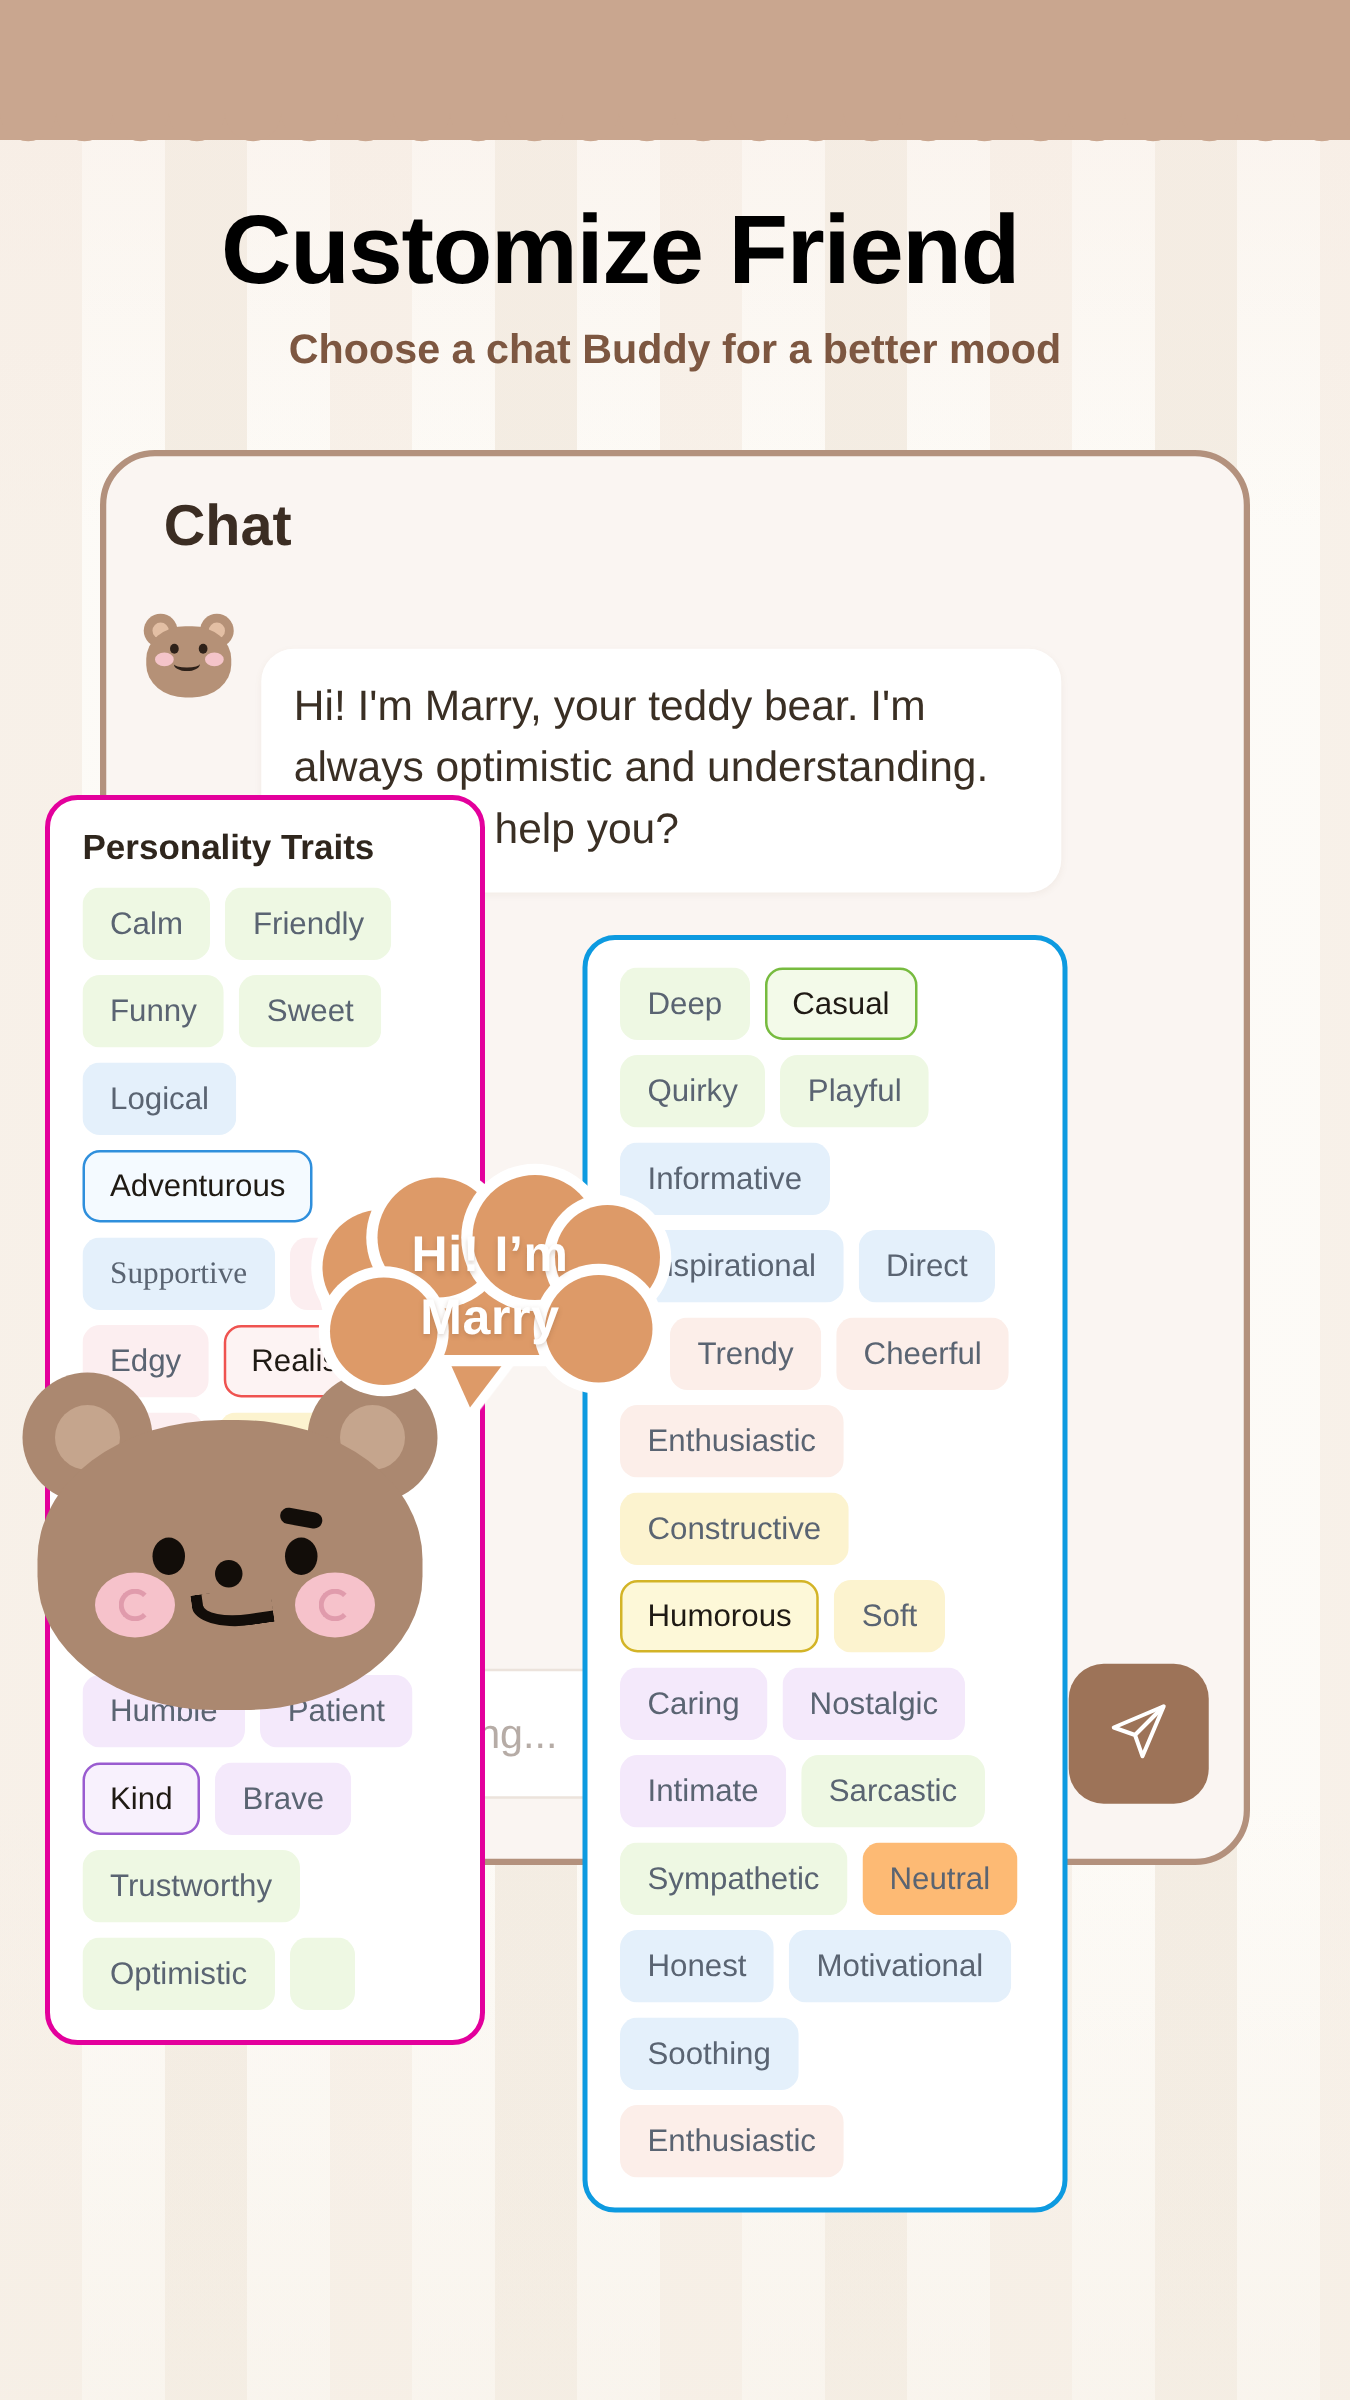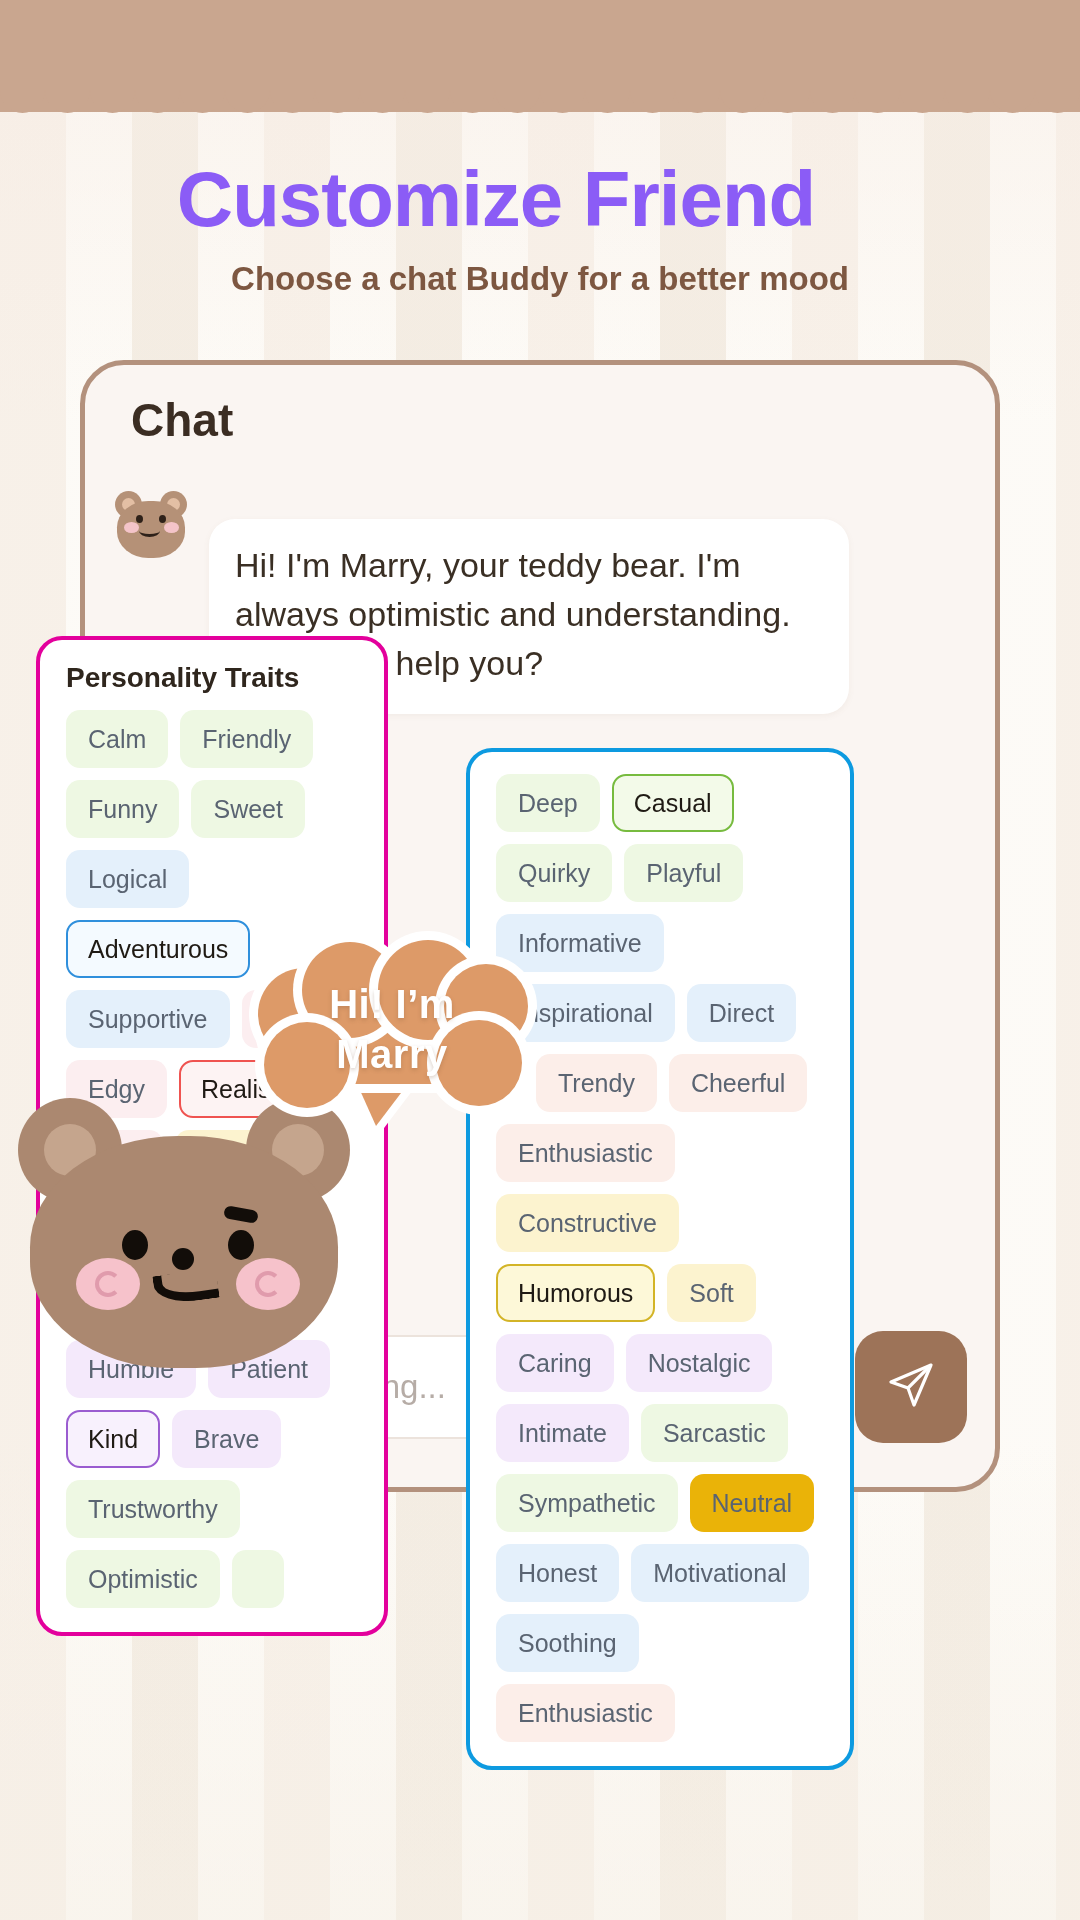--- a/index.html
+++ b/index.html
@@ -42,21 +42,21 @@
     background:#c9a68f;
     border-radius:0 0 50% 50%;
   }
 
   
   #title{
     position:absolute; top:156px; left:0; width:992px;
     text-align:center;
     font-size:78px; line-height:86px; font-weight:700;
     letter-spacing:-1px;
-    color:#8b5cf6;
+    color:#000000;
   }
   #subtitle{
     position:absolute; top:258px; left:0; width:1080px;
     text-align:center;
     font-size:33px; line-height:42px; font-weight:700;
     color:#7d5741;
   }
 
   
   #chat-card{
@@ -288,21 +288,21 @@
 
 <div class="panel" id="panel-traits">
   <h3>Personality Traits</h3>
   <div class="chips" id="traits-chips">
       <div class="chip" style="background: rgb(238, 248, 227);">Calm</div>
       <div class="chip" style="background: rgb(238, 248, 227);">Friendly</div>
       <div class="chip" style="background: rgb(238, 248, 227);">Funny</div>
       <div class="chip" style="background: rgb(238, 248, 227);">Sweet</div>
       <div class="chip" style="background: rgb(228, 240, 251);">Logical</div>
       <div class="chip sel" style="background: rgb(244, 250, 255); border-color: rgb(47, 143, 220);">Adventurous</div>
-      <div class="chip" style="background: rgb(228, 240, 251);">Supportive</div>
+      <div class="chip" style="background: rgb(228, 240, 251); font-family: Liberation Serif, serif;">Supportive</div>
       <div class="chip" style="background: rgb(252, 238, 240);">Loyal</div>
       <div class="chip" style="background: rgb(252, 238, 240);">Edgy</div>
       <div class="chip sel" style="background: rgb(253, 243, 243); border-color: rgb(239, 83, 80);">Realistic</div>
       <div class="chip" style="background: rgb(252, 238, 240);">Cute</div>
       <div class="chip" style="background: rgb(252, 243, 207);">Humorous</div>
       <div class="chip" style="background: rgb(252, 243, 207);">Energetic</div>
       <div class="chip" style="background: rgb(252, 243, 207);">Thoughtful</div>
       <div class="chip" style="background: rgb(244, 233, 251);">Humble</div>
       <div class="chip" style="background: rgb(244, 233, 251);">Patient</div>
       <div class="chip sel" style="background: rgb(248, 241, 253); border-color: rgb(154, 92, 208);">Kind</div>
@@ -326,21 +326,21 @@
       <div class="chip" style="background: rgb(252, 238, 233);">Cheerful</div>
       <div class="chip" style="background: rgb(252, 238, 233);">Enthusiastic</div>
       <div class="chip" style="background: rgb(252, 243, 207);">Constructive</div>
       <div class="chip sel" style="background: rgb(253, 248, 216); border-color: rgb(211, 180, 39);">Humorous</div>
       <div class="chip" style="background: rgb(252, 243, 207);">Soft</div>
       <div class="chip" style="background: rgb(244, 233, 251);">Caring</div>
       <div class="chip" style="background: rgb(244, 233, 251);">Nostalgic</div>
       <div class="chip" style="background: rgb(244, 233, 251);">Intimate</div>
       <div class="chip" style="background: rgb(238, 248, 227);">Sarcastic</div>
       <div class="chip" style="background: rgb(238, 248, 227);">Sympathetic</div>
-      <div class="chip" style="background: #eab308;">Neutral</div>
+      <div class="chip" style="background: #fdba74;">Neutral</div>
       <div class="chip" style="background: rgb(228, 240, 251);">Honest</div>
       <div class="chip" style="background: rgb(228, 240, 251);">Motivational</div>
       <div class="chip" style="background: rgb(228, 240, 251);">Soothing</div>
       <div class="chip" style="background: rgb(252, 238, 233);">Enthusiastic</div>
     </div>
 </div>
 
 <div id="big-bear">
   <div class="ear l">
       <i></i>

